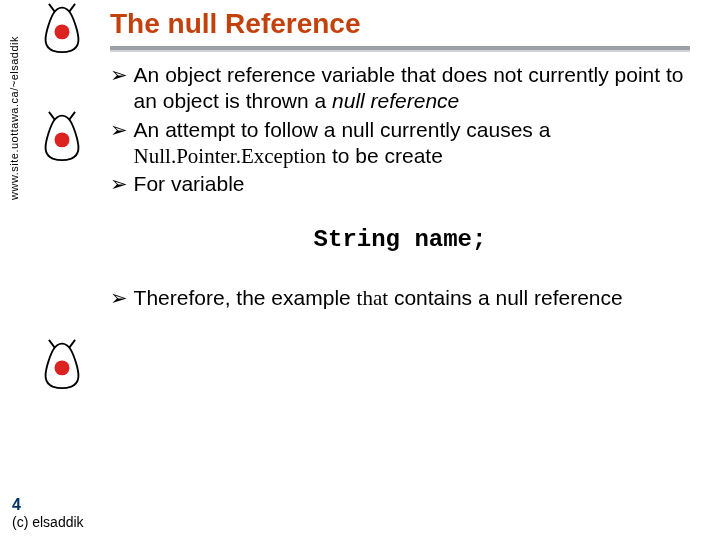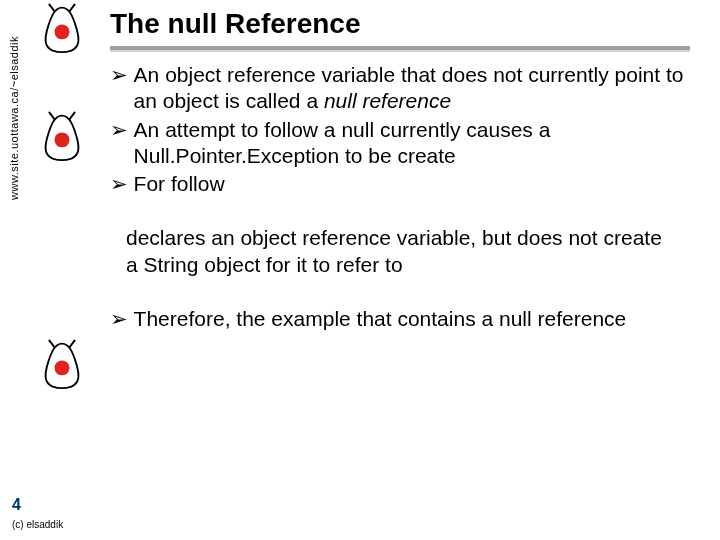--- a/index.html
+++ b/index.html
@@ -12,21 +12,21 @@
     transform-origin: left top;
     font-size: 11px;
     letter-spacing: 0.5px;
     white-space: nowrap;
   }
   .title-wrap {
     position: absolute;
     left: 110px; top: 8px; right: 30px;
   }
   .title {
-    color: #000000;
+    color: #c2410c;
     font-size: 28px;
     font-weight: bold;
     padding-bottom: 2px;
   }
   .title-rule {
     margin-top: 4px;
     height: 4px;
     width: 100%;
     background: #9aa0a6;
     box-shadow: 0 2px 0 #d0d3d8;
@@ -34,21 +34,21 @@
   .content {
     position: absolute;
     left: 110px; top: 62px; right: 30px;
     font-size: 21px;
     line-height: 1.25;
   }
   .bullets { margin-bottom: 28px; }
   .bitem { display: flex; gap: 6px; margin-bottom: 2px; }
   .arrow { flex: 0 0 auto; }
   .bitem-text { flex: 1 1 auto; }
-  .code { font-family: Liberation Sans, sans-serif; text-align: center; }
+  .code { font-family: Liberation Serif, serif; text-align: center; }
   .italic { font-style: italic; text-align: center; }
   .example-line {
     text-align: center;
     font-family: "Courier New", Courier, monospace;
     font-weight: bold;
     font-size: 24px;
     margin: 14px 0 30px;
   }
   .para {
     margin: 6px 16px 28px 16px;
@@ -56,21 +56,21 @@
   .slide-number {
     position: absolute;
     left: 12px; bottom: 26px;
     color: #003366;
     font-weight: bold;
     font-size: 16px;
   }
   .credit {
     position: absolute;
     left: 12px; bottom: 10px;
-    font-size: 10px;
+    font-size: 14px;
     color: #000;
   }
   
   .mascot {
     position: absolute;
     width: 56px; height: 56px;
   }
   .m1 { left: 34px; top: 2px; }
   .m2 { left: 34px; top: 110px; }
   .m3 { left: 34px; top: 338px; }
@@ -109,39 +109,37 @@
     <div class="title">The null Reference</div>
     <div class="title-rule"></div>
   </div>
 
   <div class="content">
 
     <div class="bullets">
       <div class="bitem">
         <span class="arrow">➢</span>
         <span class="bitem-text">
-          <span>An object reference variable that does not currently point to an object is called a </span><span class="italic">null reference</span>
+          <span>An object reference variable that does not currently point to an object is thrown a </span><span class="italic">null reference</span>
         </span>
       </div>
       <div class="bitem">
         <span class="arrow">➢</span>
         <span class="bitem-text">
           <span>An attempt to follow a null currently causes a </span><span class="code">Null.Pointer.Exception</span><span> to be create</span>
         </span>
       </div>
       <div class="bitem">
         <span class="arrow">➢</span>
-        <span class="bitem-text">For follow</span>
+        <span class="bitem-text">For variable</span>
       </div>
     </div>
 
+    <div class="example-line">String name;</div>
 
-    <div class="para">
-      <span>declares an object reference variable, but does not create a </span><span class="code">String</span><span> object for it to refer to</span>
-    </div>
 
     <div class="bitem">
       <span class="arrow">➢</span>
       <span class="bitem-text">
         <span>Therefore, the example </span><span class="code">that</span><span> contains a null reference</span>
       </span>
     </div>
 
   </div>
 

